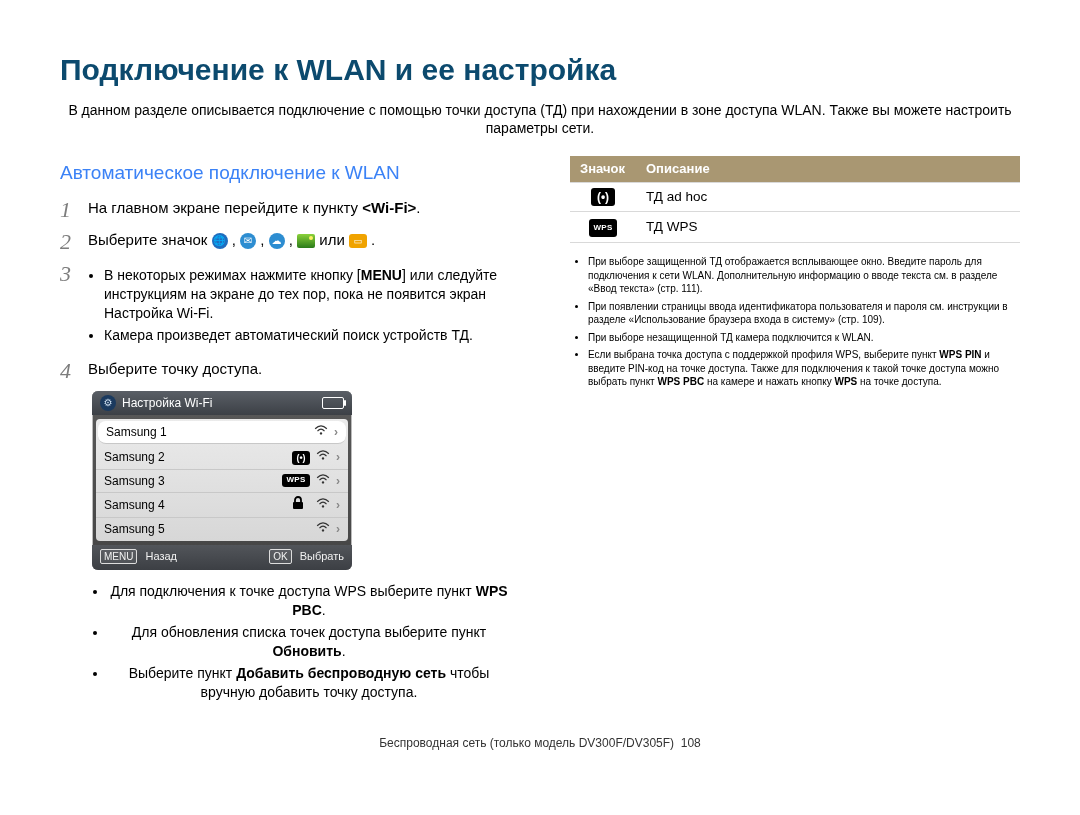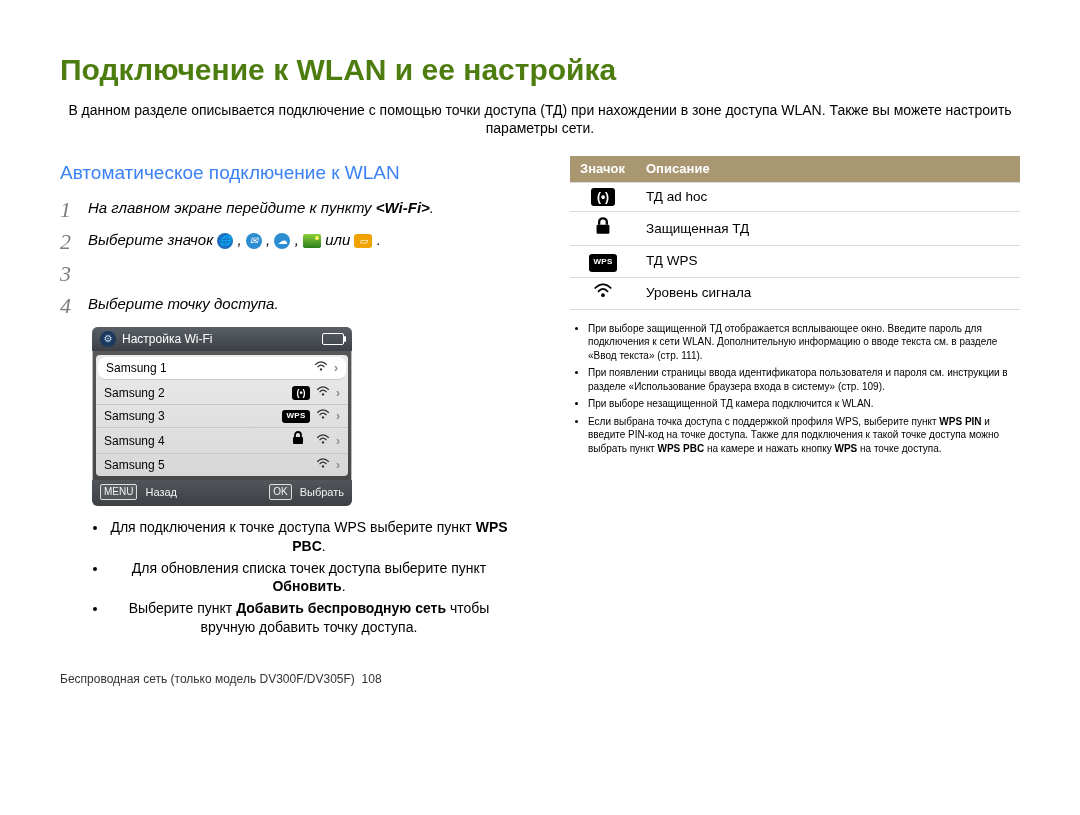--- a/index.html
+++ b/index.html
@@ -12,21 +12,21 @@
     color: #000;
     font-size: 14px;
     line-height: 1.35;
   }
   .page {
     padding: 50px 60px 20px 60px;
     box-sizing: border-box;
     width: 1080px;
   }
   .h1 {
-    color: #4d7c0f;
+    color: #0c4a6e;
     font-size: 30px;
     font-weight: 600;
     margin-bottom: 10px;
   }
   .intro {
     font-size: 14px;
     margin-bottom: 18px;
     text-align: center;
   }
   .h2 {
@@ -53,21 +53,20 @@
     font-size: 22px;
     font-style: italic;
     font-family: Georgia, 'Times New Roman', serif;
     width: 18px;
     flex-shrink: 0;
     line-height: 1.1;
   }
   .step-body {
     flex: 1;
     font-size: 15px;
-    font-style: italic;
   }
   .step-body .main {
     margin-bottom: 4px;
   }
   .bold { font-weight: 700; }
   ul.bullets {
     margin: 4px 0 6px 0;
     padding-left: 16px;
     font-size: 14px;
   }
@@ -185,20 +184,21 @@
     display:inline-block;
     border:1px solid #000;
     border-radius:3px;
     padding: 0 4px;
     font-size: 11px;
     line-height: 15px;
     vertical-align: middle;
     background:#fff;
   }
   .footer {
+    text-align: center;
     font-size: 12px;
     color: #333;
     margin-top: 28px;
   }
 </style>
 </head>
 <body>
 
 <div class="page">
   <div class="h1">Подключение к WLAN и ее настройка</div>
@@ -225,20 +225,26 @@
           <span class="ic-inline ic-cloud">☁</span><span> , </span>
           <span class="ic-pic"></span>
           <span> или </span>
           <span class="ic-inline ic-tv">▭</span><span> .</span>
         </div>
       </div>
 
       <div class="step">
         <div class="step-num">3</div>
         <div class="step-body">
+          <ul class="bullets">
+            <li>
+              <span>В некоторых режимах нажмите кнопку [</span><span class="bold">MENU</span><span>] или следуйте инструкциям на экране до тех пор, пока не появится экран Настройка Wi-Fi.</span>
+            </li>
+            <li>Камера произведет автоматический поиск устройств ТД.</li>
+          </ul>
         </div>
       </div>
 
       <div class="step">
         <div class="step-num">4</div>
         <div class="step-body">
           <div class="main">Выберите точку доступа.</div>
         </div>
       </div>
 
@@ -342,45 +348,22 @@
         <tbody>
             <tr>
           <th class="ic-cell">Значок</th>
           <th>Описание</th>
         </tr>
         <tr>
           <td class="ic-cell"><span class="ic ic-black">(•)</span></td>
           <td>ТД ad hoc</td>
         </tr>
         <tr>
-          <td class="ic-cell">
-            <span>
-              <svg width="16" height="18" viewBox="0 0 12 14">
-                    <rect x="1" y="6" width="10" height="7" rx="1" fill="#000"></rect>
-                    <path d="M3 6 V4 a3 3 0 0 1 6 0 V6" fill="none" stroke="#000" stroke-width="1.8"></path>
-                  </svg>
-            </span>
-          </td>
-          <td>Защищенная ТД</td>
-        </tr>
-        <tr>
           <td class="ic-cell"><span class="ic ic-wps">WPS</span></td>
           <td>ТД WPS</td>
-        </tr>
-        <tr>
-          <td class="ic-cell">
-            <span>
-              <svg width="20" height="16" viewBox="0 0 24 18">
-                    <path d="M2 6 Q12 -4 22 6" fill="none" stroke="#000" stroke-width="2"></path>
-                    <path d="M6 10 Q12 3 18 10" fill="none" stroke="#000" stroke-width="2"></path>
-                    <circle cx="12" cy="14" r="2.2" fill="#000"></circle>
-                  </svg>
-            </span>
-          </td>
-          <td>Уровень сигнала</td>
         </tr>
       </tbody>
         </table>
 
       <ul class="rbullets">
         <li>При выборе защищенной ТД отображается всплывающее окно. Введите пароль для подключения к сети WLAN. Дополнительную информацию о вводе текста см. в разделе «Ввод текста» (стр. 111).</li>
         <li>При появлении страницы ввода идентификатора пользователя и пароля см. инструкции в разделе «Использование браузера входа в систему» (стр. 109).</li>
         <li>При выборе незащищенной ТД камера подключится к WLAN.</li>
         <li>
           <span>Если выбрана точка доступа с поддержкой профиля WPS, выберите пункт </span><span class="bold">WPS PIN</span><span> и введите PIN-код на точке доступа. Также для подключения к такой точке доступа можно выбрать пункт </span><span class="bold">WPS PBC</span><span> на камере и нажать кнопку </span><span class="bold">WPS</span><span> на точке доступа.</span>

